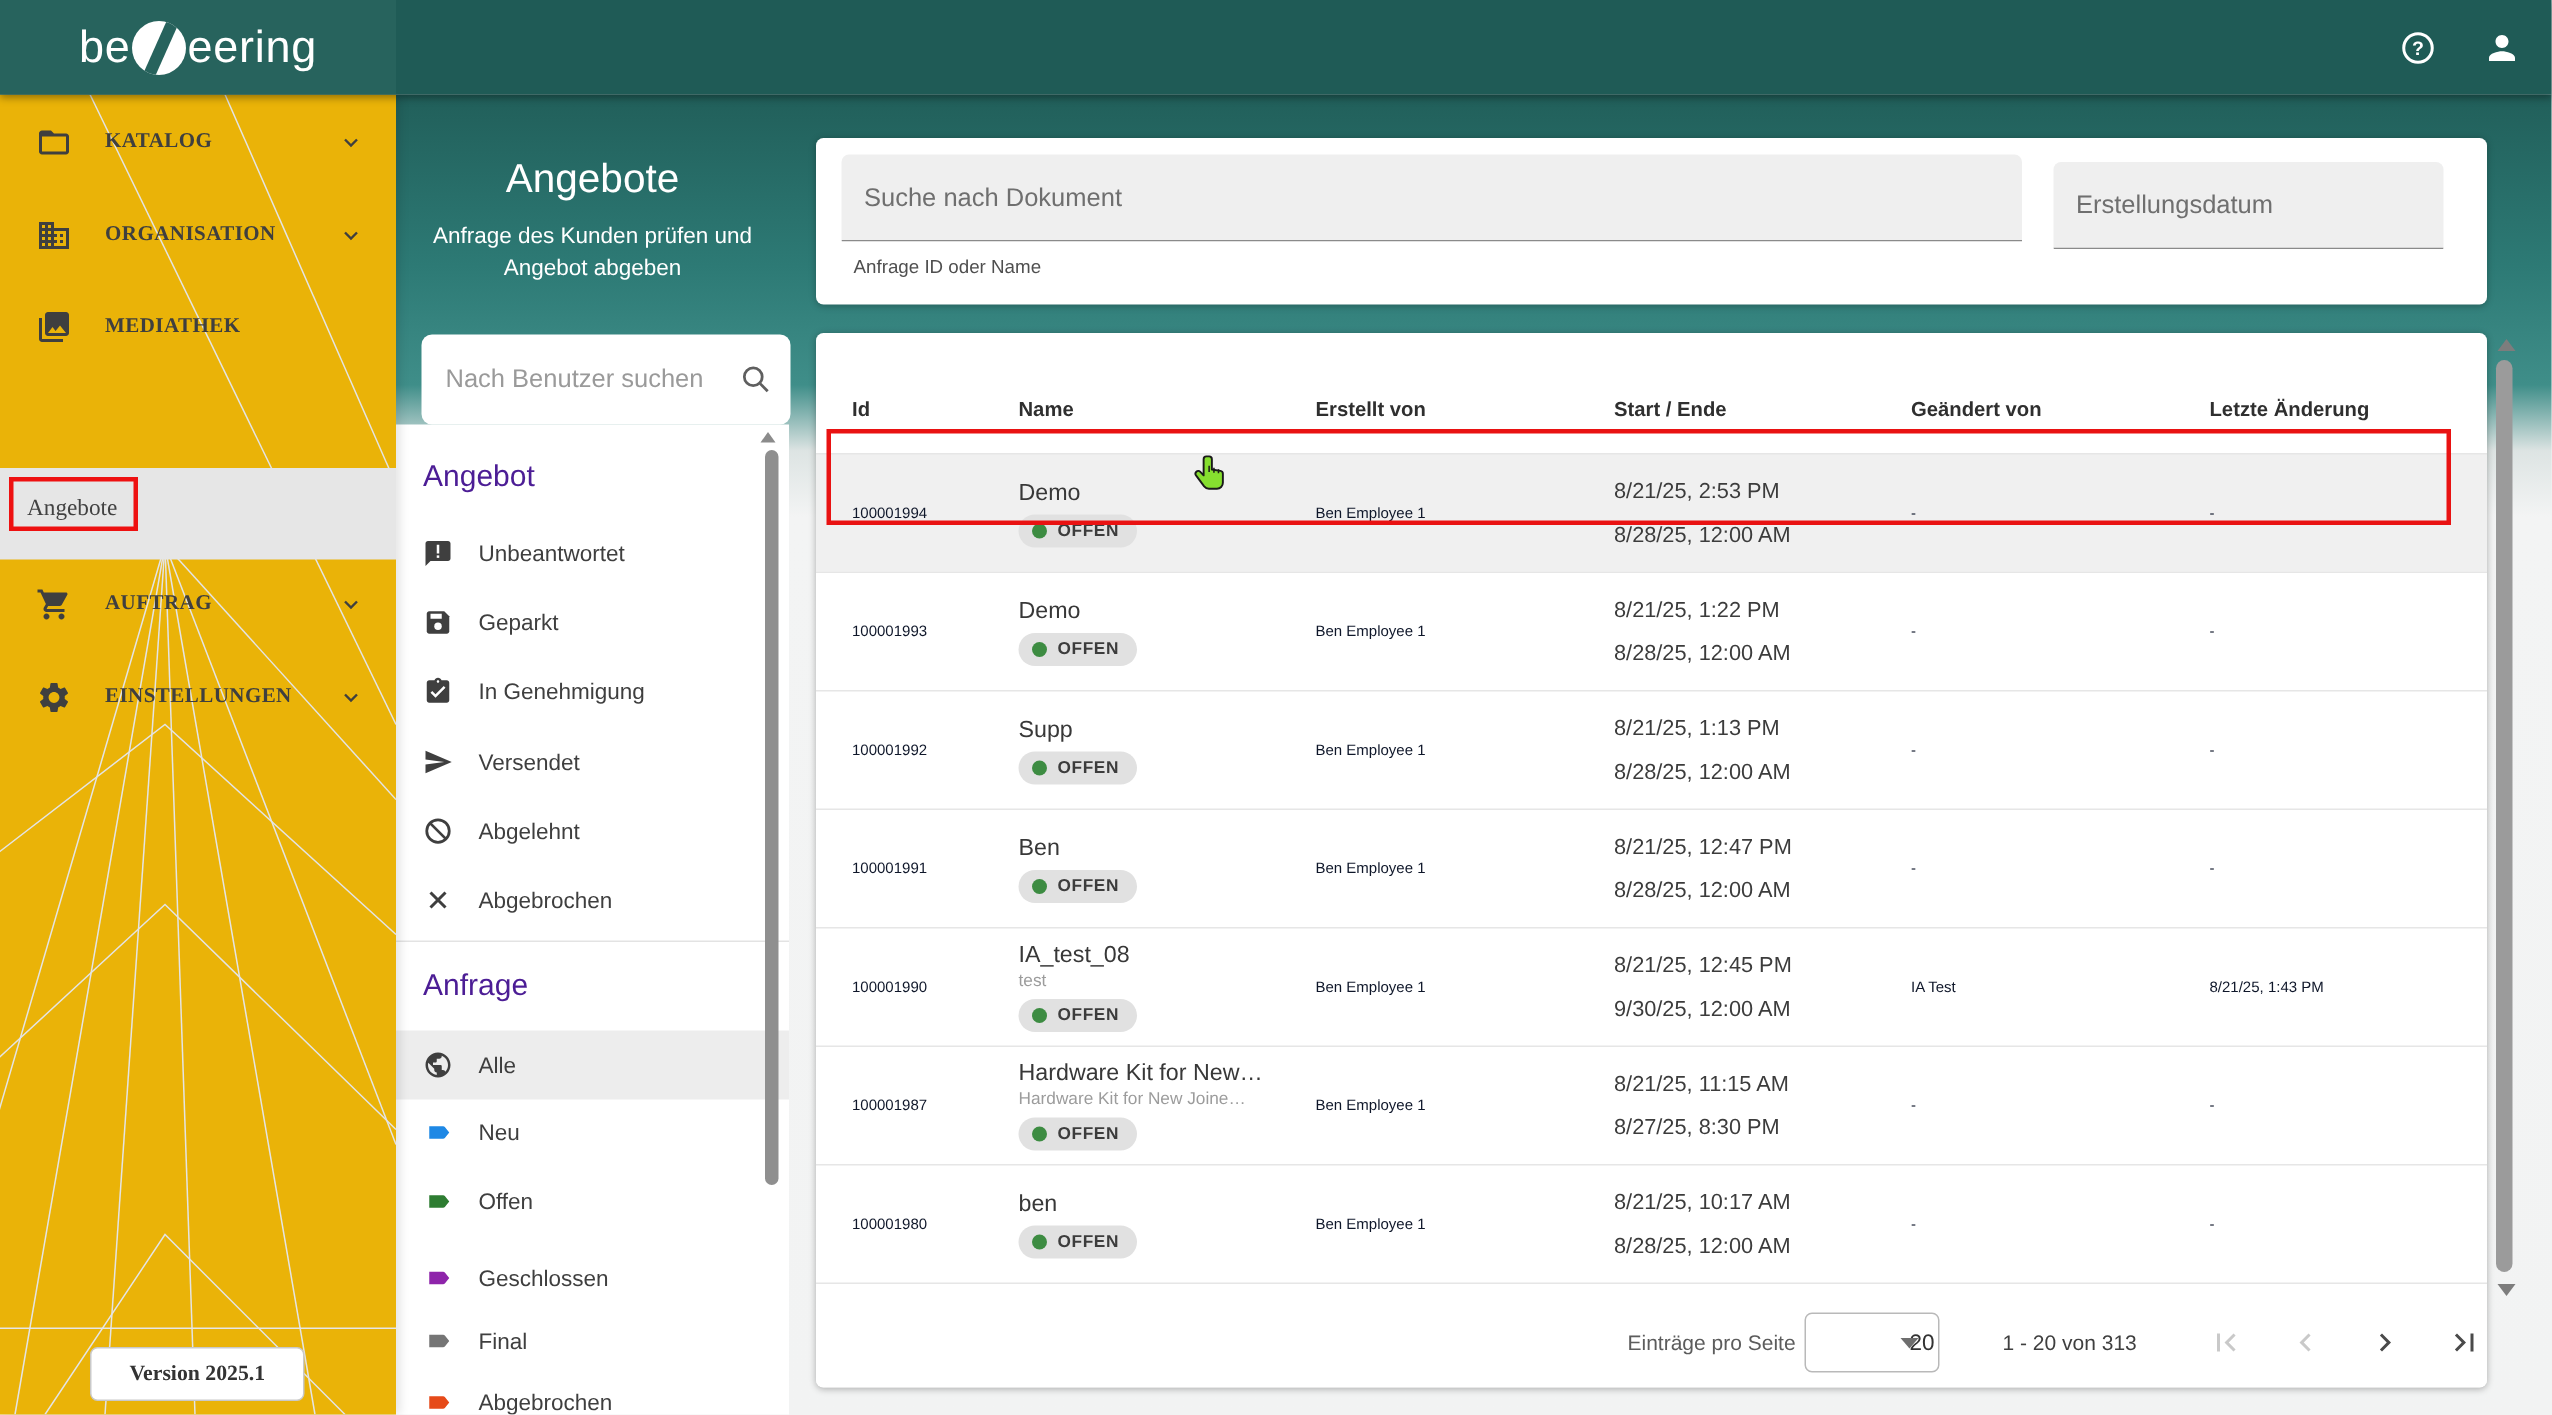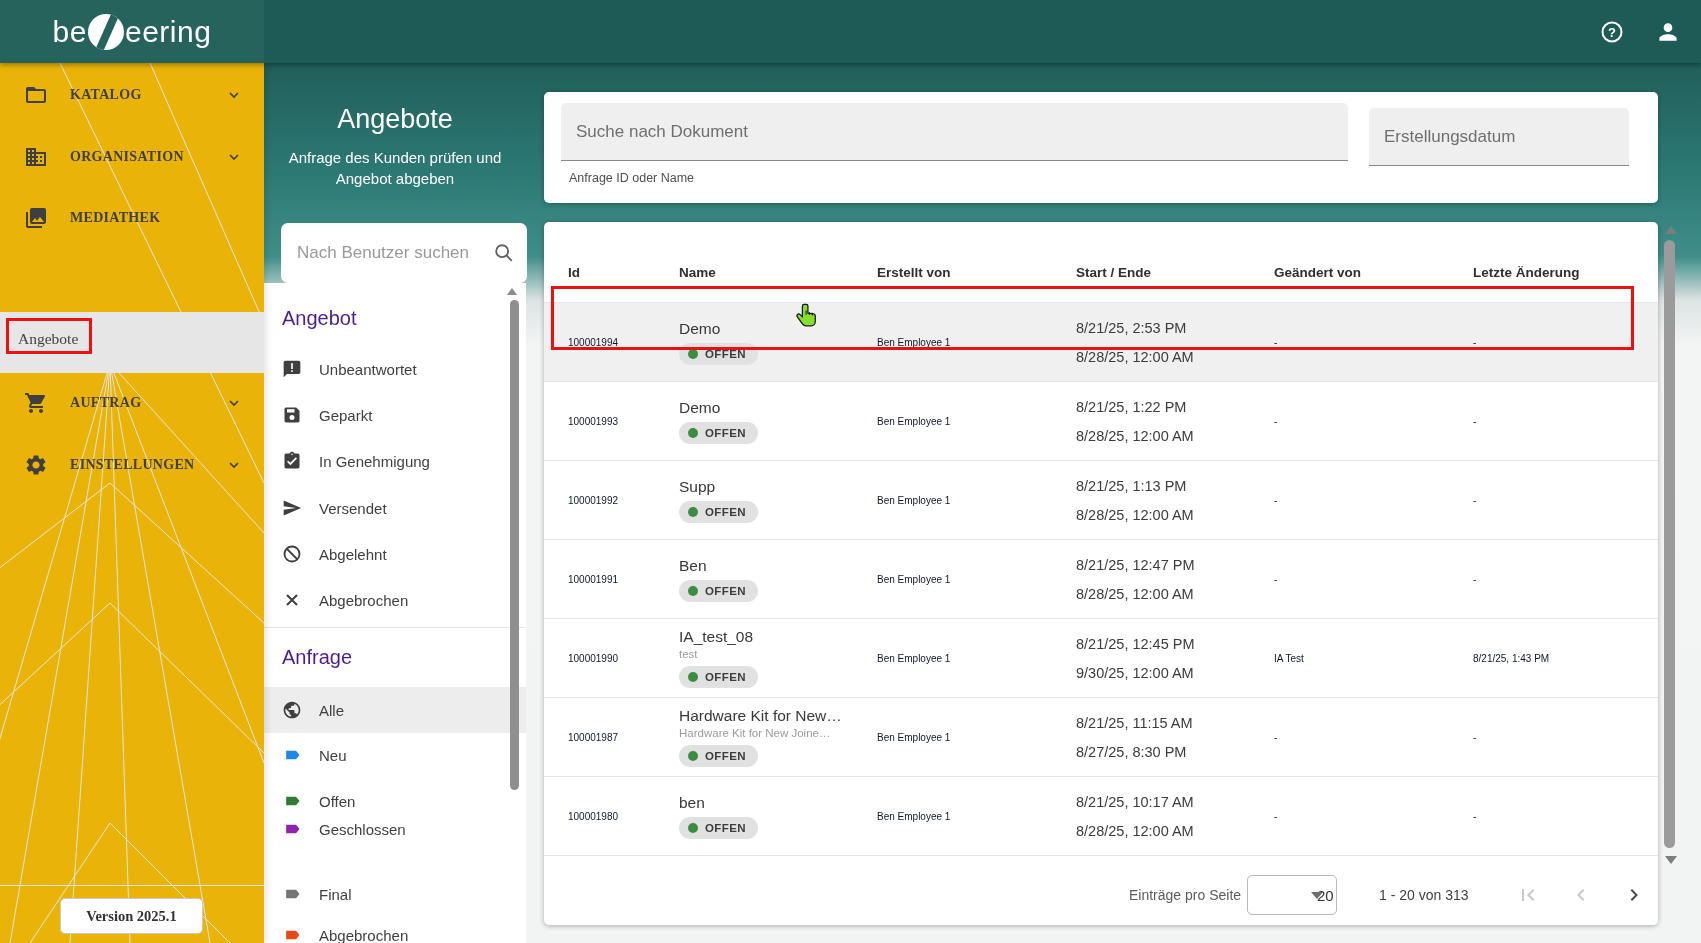--- a/index.html
+++ b/index.html
@@ -99,21 +99,21 @@
     padding:5px 12px 5px 9px;margin-top:5px;}
   .status-dot{width:10px;height:10px;border-radius:50%;background:#3d8c42;}
   .status-text{font-size:11.5px;font-weight:700;color:#3c3c3c;letter-spacing:.4px;}
   .dates-cell{display:flex;flex-direction:column;gap:13px;}
   .dates-cell span{font-size:14.5px;color:#3c3c3c;}
   .row-annotation{position:absolute;left:7px;top:64px;width:1083px;height:64px;
     border:3px solid #e91212;z-index:6;pointer-events:none;}
 
   
   .tfoot{position:absolute;left:0;bottom:0;width:1114px;height:60px;background:#fff;z-index:5;
-    display:flex;align-items:center;margin-left:44px;}
+    display:flex;align-items:center;}
   .foot-label{position:absolute;left:541px;top:0;height:60px;display:flex;align-items:center;
     font-size:14px;color:#5c5c5c;}
   .page-size{position:absolute;left:659px;top:10px;width:90px;height:40px;border:1px solid #b9b9b9;
     border-radius:5px;display:flex;align-items:center;cursor:pointer;background:#fff;padding-left:48px;}
   .page-size-value{font-size:15px;color:#333;margin-left:21px;}
   .page-size-caret{position:absolute;right:13px;width:0;height:0;border-left:6px solid transparent;
     border-right:6px solid transparent;border-top:7px solid #6e6e6e;}
   .foot-range{position:absolute;left:791px;top:0;height:60px;display:flex;align-items:center;
     font-size:14px;color:#3f3f3f;}
   .pager{position:absolute;left:928px;top:0;height:60px;display:flex;align-items:center;gap:29px;}
@@ -343,21 +343,21 @@
 
       <div class="f-item" style="top:495px">
         <span class="mi">
           <svg width="20" height="20" viewBox="0 0 24 24">
               <path fill="#2e7d32" d="M17.63 7.84C17.27 7.33 16.67 7 16 7H5v10h11c.67 0 1.27-.33 1.63-.84L21 12l-3.37-4.16z"></path>
             </svg>
         </span>
         <span class="f-label">Offen</span>
       </div>
 
-      <div class="f-item" style="top:523px">
+      <div class="f-item" style="top:546px">
         <span class="mi">
           <svg width="20" height="20" viewBox="0 0 24 24">
               <path fill="#8e24aa" d="M17.63 7.84C17.27 7.33 16.67 7 16 7H5v10h11c.67 0 1.27-.33 1.63-.84L21 12l-3.37-4.16z"></path>
             </svg>
         </span>
         <span class="f-label">Geschlossen</span>
       </div>
 
       <div class="f-item" style="top:588px">
         <span class="mi">

